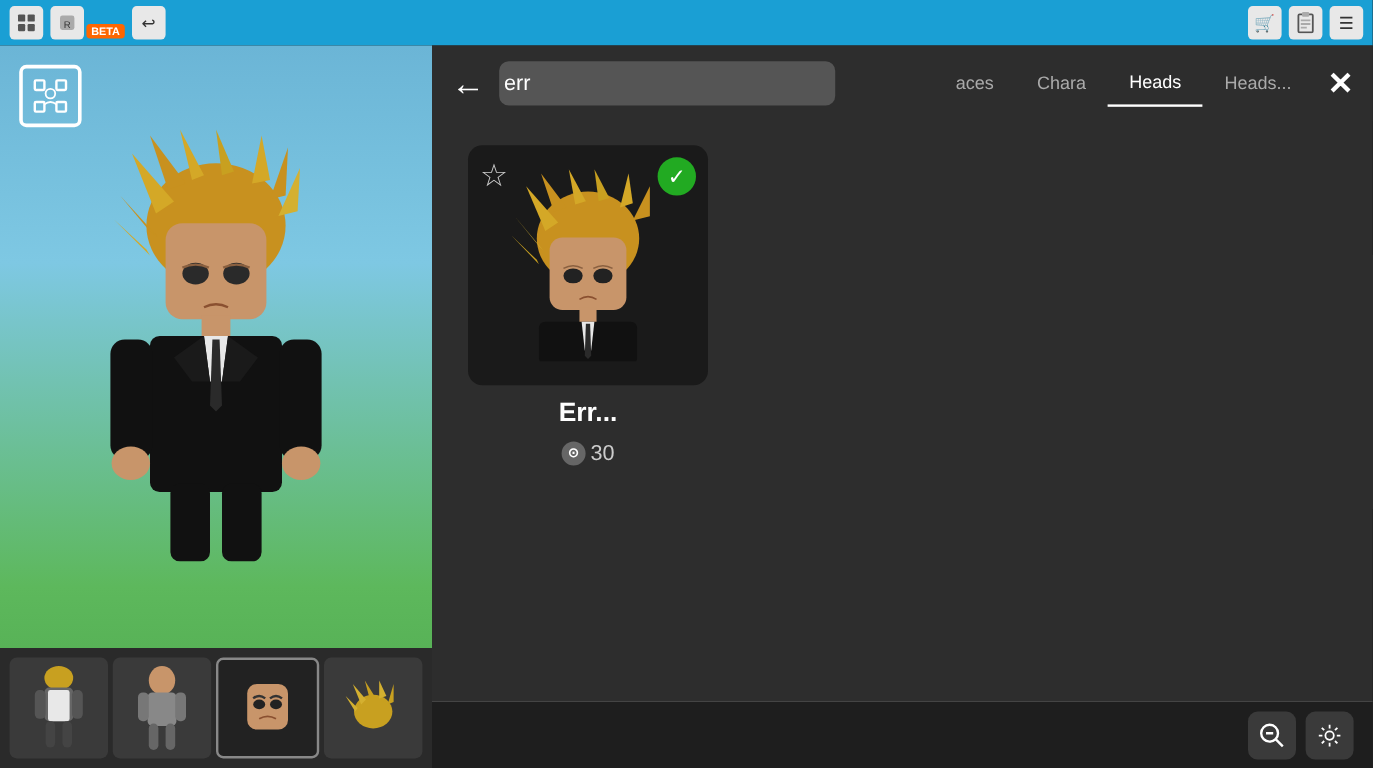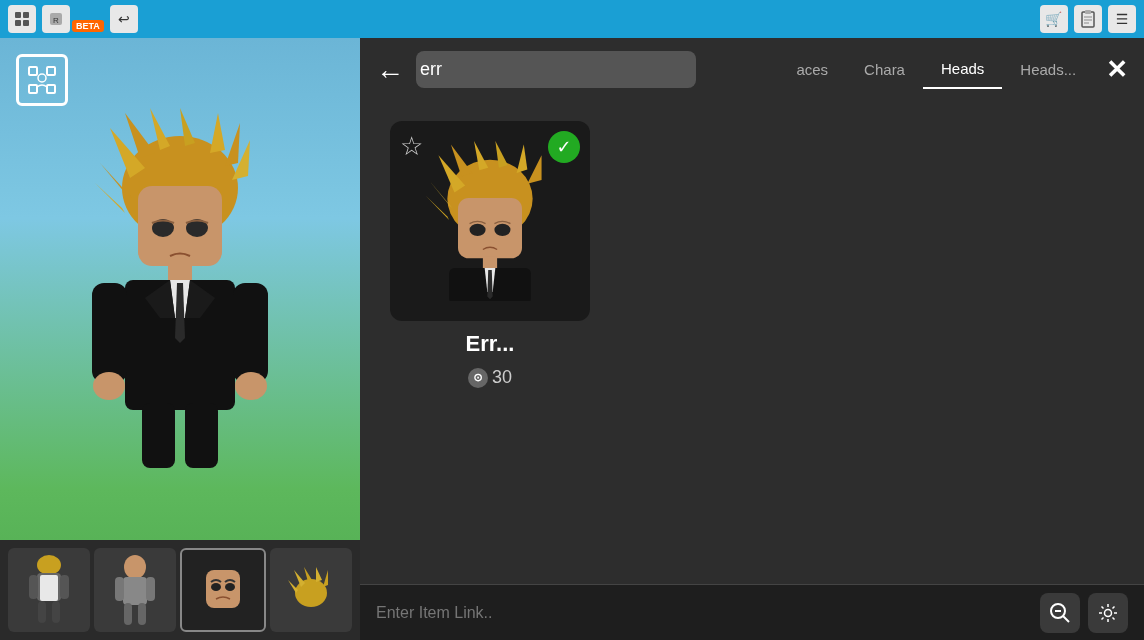--- a/index.html
+++ b/index.html
@@ -489,21 +489,20 @@
         </div>
         <div class="item-name">Err...</div>
         <div class="item-price">
           <span style="display:inline-flex;align-items:center;justify-content:center;width:20px;height:20px;background:#666;border-radius:50%;font-size:11px;color:white;font-weight:bold;">⊙</span>
           <span>30</span>
         </div>
       </div>
     </div>
 
     <div class="bottom-bar">
-      <input class="item-link-input" type="text" placeholder="Enter Item Link.." style="">
       <div class="bottom-actions">
         <div class="bottom-btn">
           <svg width="22" height="22" viewBox="0 0 22 22">
             <circle cx="9" cy="9" r="7" stroke="white" stroke-width="2" fill="none"></circle>
             <line x1="14" y1="14" x2="20" y2="20" stroke="white" stroke-width="2"></line>
             <line x1="6" y1="9" x2="12" y2="9" stroke="white" stroke-width="2"></line>
           </svg>
         </div>
         <div class="bottom-btn">
           <svg width="22" height="22" viewBox="0 0 22 22">

